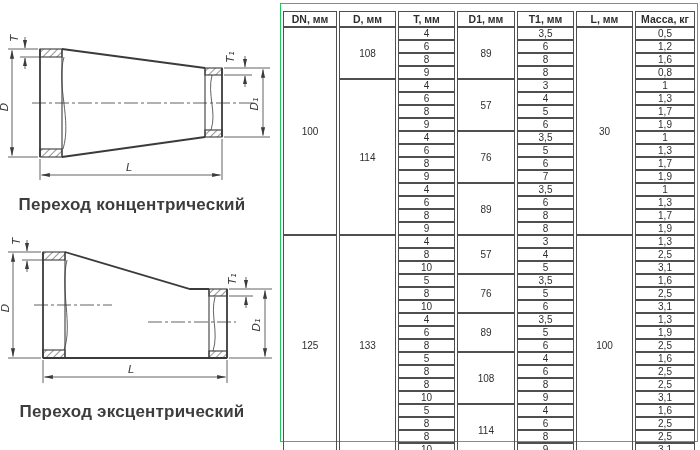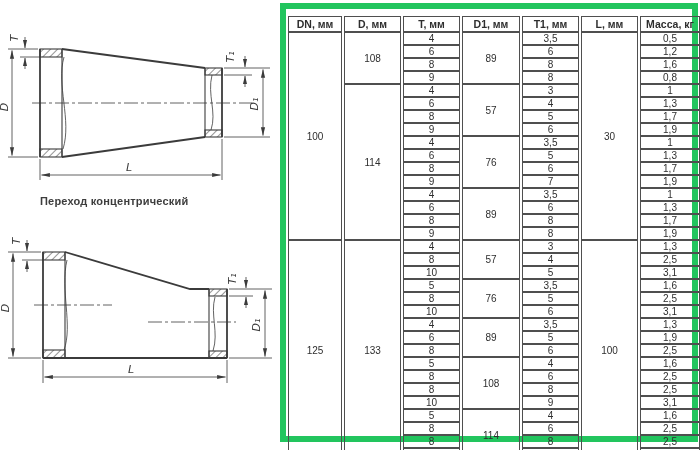--- a/index.html
+++ b/index.html
@@ -1,26 +1,26 @@
 <!DOCTYPE html>
 <html><head>
 <meta charset="utf-8">
 <style>
   html,body{margin:0;padding:0;background:#fff;}
   .stage{position:relative;width:700px;height:450px;background:#ffffff;overflow:hidden;
          font-family:"Liberation Sans",sans-serif;}
   
   .drawing{position:absolute;left:0;top:0;width:280px;height:450px;}
-  .caption{position:absolute;left:40px;width:240px;
-           font-weight:bold;font-size:11px;color:#3d3d3d;letter-spacing:.2px;}
+  .caption{position:absolute;left:12px;width:240px;text-align:center;
+           font-weight:bold;font-size:17px;color:#3d3d3d;letter-spacing:.2px;}
   .caption.c1{top:195px;}
   .caption.c2{top:402px;}
   
   .tbl-wrap{position:absolute;left:280px;top:3px;width:418px;height:439px;
-            border:6px solid #22c55e;box-sizing:border-box;padding:7px 0 2px 0;background:#fff;}
+            border:1px solid #22c55e;box-sizing:border-box;padding:7px 0 2px 0;background:#fff;}
   table.spec{width:100%;height:100%;border-collapse:separate;border-spacing:2px 0;
              table-layout:fixed;color:#2e2e2e;}
   table.spec th{border:1px solid #4f4f4f;font-size:10.5px;font-weight:bold;
                 padding:0;text-align:center;vertical-align:middle;line-height:11px;}
   table.spec td{border:1px solid #4f4f4f;font-size:10px;padding:0;text-align:center;
                 vertical-align:middle;line-height:11px;}
   table.spec thead tr{height:16px;}
   svg text.dim{font-family:"DejaVu Sans",sans-serif;font-style:italic;font-size:11px;}
 </style>
 </head>
@@ -134,20 +134,21 @@
         <text class="dim" text-anchor="middle" x="20" y="241" transform="rotate(-90 20 241)">T</text>
         <text class="dim" text-anchor="middle" x="9" y="308" transform="rotate(-90 9 308)">D</text>
         <text class="dim" text-anchor="middle" x="236" y="279" transform="rotate(-90 236 279)">T₁</text>
         <text class="dim" text-anchor="middle" x="260" y="325" transform="rotate(-90 260 325)">D₁</text>
         <text class="dim" text-anchor="middle" x="131" y="373">L</text>
       </g>
     </g>
   </svg>
 
   <div class="caption c1">Переход концентрический</div>
+  <div class="caption c2">Переход эксцентрический</div>
 
   <div class="tbl-wrap">
     <table class="spec">
       <colgroup>
         <col style="width:54px">
           <col style="width:57px">
           <col style="width:57px">
         <col style="width:58px">
           <col style="width:57px">
           <col style="width:57px">

